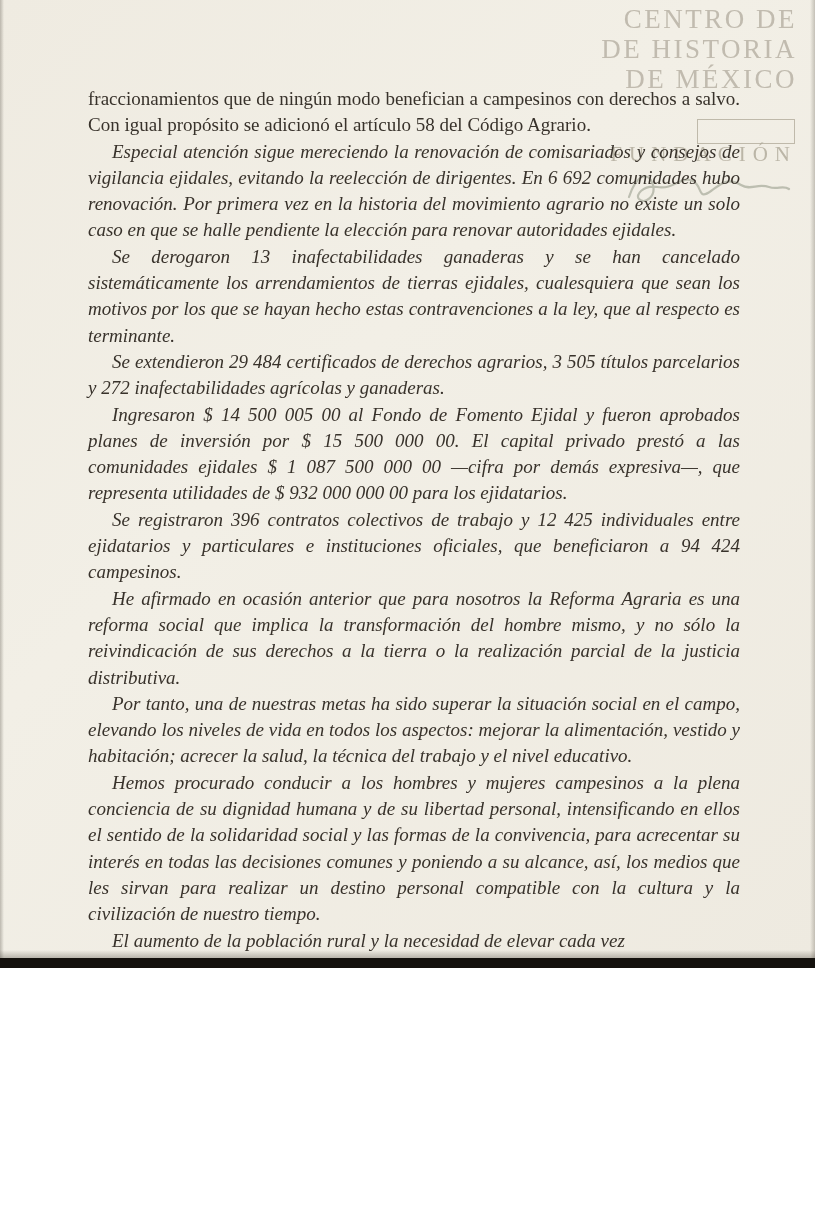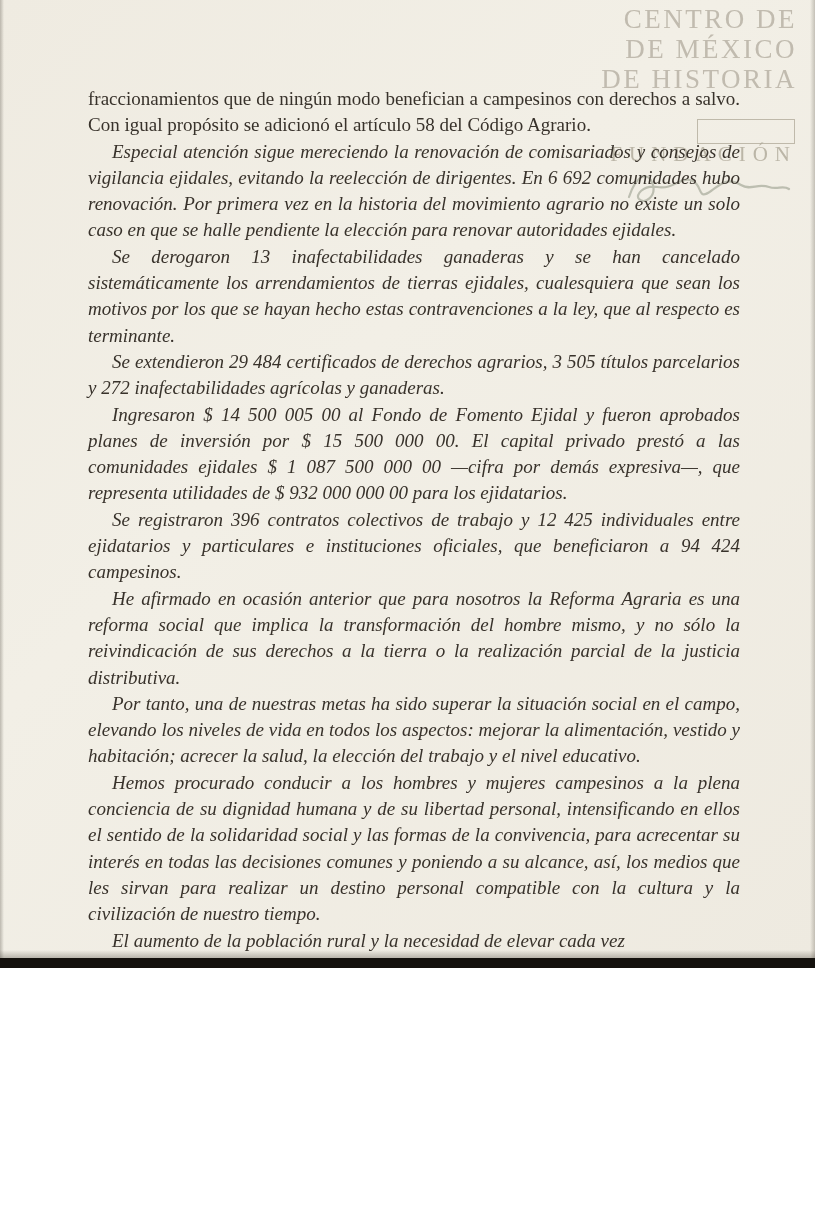--- a/index.html
+++ b/index.html
@@ -96,38 +96,38 @@
     z-index: 2;
   }
 </style>
 </head>
 <body>
 
 <div class="page">
 
   <div class="watermark">
     <span class="wm-line">CENTRO DE</span>
+    <span class="wm-line">DE HISTORIA</span>
     <span class="wm-line">DE MÉXICO</span>
-    <span class="wm-line">DE HISTORIA</span>
   </div>
   <div class="wm-box"></div>
   <div class="wm-foundation">FUNDACIÓN</div>
   <svg class="wm-signature" viewBox="0 0 170 48">
     <path d="M6,34 C14,10 26,8 30,22 C33,33 22,42 16,36 C12,32 20,22 34,24 C52,27 58,12 70,18 C80,23 74,38 88,28 C98,21 104,14 118,22 C128,28 134,20 146,24 C154,27 160,22 166,26" fill="none" stroke="rgba(140,145,128,0.8)" stroke-width="2.2" stroke-linecap="round"></path>
   </svg>
 
   <div class="page-text">
     <p>fraccionamientos que de ningún modo benefician a campesinos con derechos a salvo. Con igual propósito se adicionó el artículo 58 del Código Agrario.</p>
     <p class="indent">Especial atención sigue mereciendo la renovación de comisariados y consejos de vigilancia ejidales, evitando la reelección de dirigentes. En 6 692 comunidades hubo renovación. Por primera vez en la historia del movimiento agrario no existe un solo caso en que se halle pendiente la elección para renovar autoridades ejidales.</p>
     <p class="indent">Se derogaron 13 inafectabilidades ganaderas y se han cancelado sistemáticamente los arrendamientos de tierras ejidales, cualesquiera que sean los motivos por los que se hayan hecho estas contravenciones a la ley, que al respecto es terminante.</p>
     <p class="indent">Se extendieron 29 484 certificados de derechos agrarios, 3 505 títulos parcelarios y 272 inafectabilidades agrícolas y ganaderas.</p>
     <p class="indent">Ingresaron $ 14 500 005 00 al Fondo de Fomento Ejidal y fueron aprobados planes de inversión por $ 15 500 000 00. El capital privado prestó a las comunidades ejidales $ 1 087 500 000 00 —cifra por demás expresiva—, que representa utilidades de $ 932 000 000 00 para los ejidatarios.</p>
     <p class="indent">Se registraron 396 contratos colectivos de trabajo y 12 425 individuales entre ejidatarios y particulares e instituciones oficiales, que beneficiaron a 94 424 campesinos.</p>
     <p class="indent">He afirmado en ocasión anterior que para nosotros la Reforma Agraria es una reforma social que implica la transformación del hombre mismo, y no sólo la reivindicación de sus derechos a la tierra o la realización parcial de la justicia distributiva.</p>
-    <p class="indent">Por tanto, una de nuestras metas ha sido superar la situación social en el campo, elevando los niveles de vida en todos los aspectos: mejorar la alimentación, vestido y habitación; acrecer la salud, la elección del trabajo y el nivel educativo.</p>
+    <p class="indent">Por tanto, una de nuestras metas ha sido superar la situación social en el campo, elevando los niveles de vida en todos los aspectos: mejorar la alimentación, vestido y habitación; acrecer la salud, la técnica del trabajo y el nivel educativo.</p>
     <p class="indent">Hemos procurado conducir a los hombres y mujeres campesinos a la plena conciencia de su dignidad humana y de su libertad personal, intensificando en ellos el sentido de la solidaridad social y las formas de la convivencia, para acrecentar su interés en todas las decisiones comunes y poniendo a su alcance, así, los medios que les sirvan para realizar un destino personal compatible con la cultura y la civilización de nuestro tiempo.</p>
     <p class="indent">El aumento de la población rural y la necesidad de elevar cada vez</p>
   </div>
 
   <div class="page-number">36</div>
 
   <div class="edge-left"></div>
   <div class="edge-right"></div>
   <div class="edge-bottom-shadow"></div>
   <div class="edge-bottom-bar"></div>

